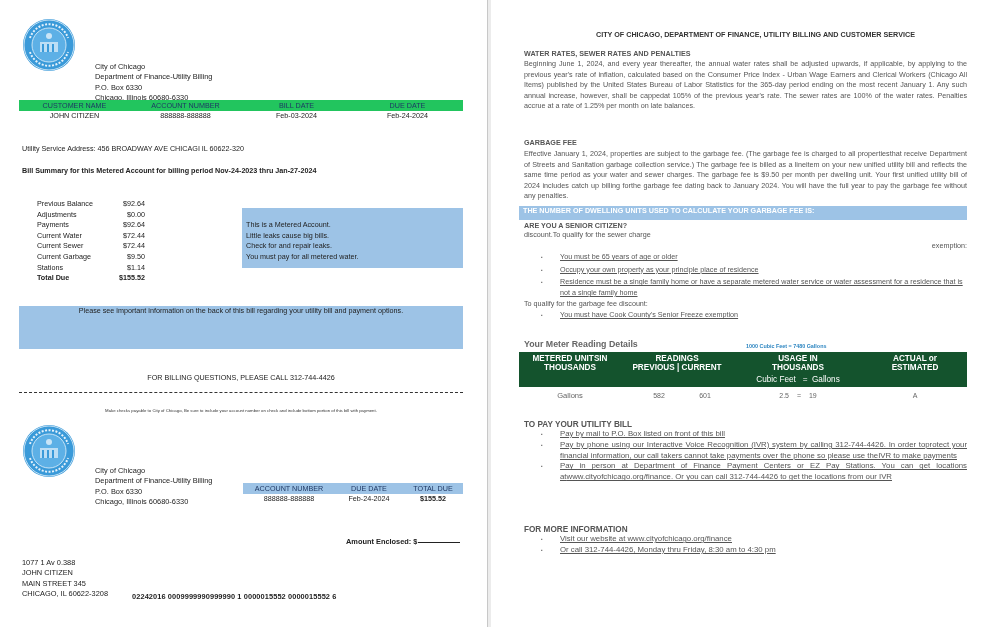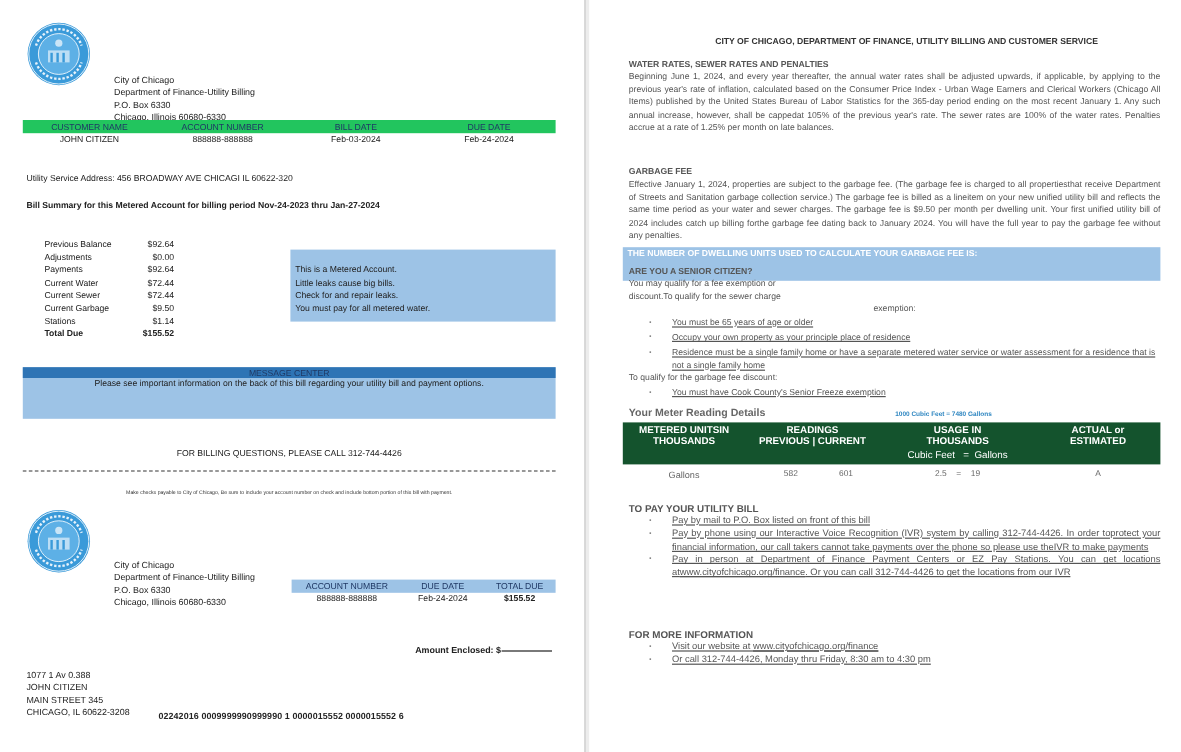--- a/index.html
+++ b/index.html
@@ -52,21 +52,21 @@
   .scanline { position: absolute; left: 132px; top: 592px; font-size: 7.4px; font-weight: bold; letter-spacing: 0.1px; }
 
   
   .back-title { position: absolute; left: 596px; top: 30px; font-size: 7.2px; font-weight: bold; color: #333; }
   .sec-head { font-size: 7.2px; font-weight: bold; color: #555; }
   .para { font-size: 7.2px; line-height: 10.6px; color: #555; text-align: justify; }
   .bullets { list-style: none; font-size: 7.2px; line-height: 10.6px; color: #555; }
   .bullets li { position: relative; padding-left: 36px; text-decoration: underline; }
   .bullets li::before { content: "\25AA"; position: absolute; left: 17px; font-size: 5px; color: #777; }
 
-  .garbage-bar { position: absolute; left: 519px; top: 206px; width: 448px; height: 28px; background: #9dc3e6; font-size: 7.2px; line-height: 10px; color: #fff; font-weight: bold; padding-left: 4px; }
+  .garbage-bar { position: absolute; left: 519px; top: 206px; width: 448px; height: 14px; background: #9dc3e6; font-size: 7.2px; line-height: 10px; color: #fff; font-weight: bold; padding-left: 4px; }
 
   .meter-title { position: absolute; left: 524px; top: 339px; font-size: 8.8px; font-weight: bold; color: #666; }
   .meter-conv { position: absolute; left: 746px; top: 343px; font-size: 5.4px; font-weight: bold; color: #2e86c1; }
   .meter-table { position: absolute; left: 519px; top: 352px; width: 448px; font-family: "Liberation Sans", sans-serif; }
   .meter-head { background: #14532d; height: 35px; display: flex; color: #fff; font-weight: bold; font-size: 8.2px; line-height: 9.3px; }
   .meter-head .mc { text-align: center; padding-top: 2px; }
   .meter-row { display: flex; font-size: 7px; color: #666; height: 16px; align-items: center; }
   .meter-row .mc { text-align: center; }
 
   .link { text-decoration: underline; color: #555; }
@@ -152,21 +152,20 @@
   </div>
 
   <div class="meter-note">
     <div>This is a Metered Account.</div>
     <div>Little leaks cause big bills.</div>
     <div>Check for and repair leaks.</div>
     <div>You must pay for all metered water.</div>
   </div>
 
   <div class="msg-center">
-    <div class="msg-title">MESSAGE CENTER</div>
     <div class="msg-body">Please see important information on the back of this bill regarding your utility bill and payment options.</div>
   </div>
 
   <div class="abs sm" style="left:0;width:482px;top:373px;text-align:center;">FOR BILLING QUESTIONS, PLEASE CALL 312-744-4426</div>
 
   <div class="dash-line"></div>
 
   <div class="abs" style="left:0;width:482px;top:408px;text-align:center;font-size:4.3px;color:#333;">Make checks payable to City of Chicago, Be sure to include your account number on check and include bottom portion of this bill with payment.</div>
 
   <div class="abs" style="left:22px;top:424px;">
@@ -230,23 +229,22 @@
 
 <div class="abs" style="left:524px;top:138px;width:443px;">
   <div class="sec-head">GARBAGE FEE</div>
   <div class="para" style="margin-top:2px;">Effective January 1, 2024, properties are subject to the garbage fee. (The garbage fee is charged to all propertiesthat receive Department of Streets and Sanitation garbage collection service.) The garbage fee is billed as a lineitem on your new unified utility bill and reflects the same time period as your water and sewer charges. The garbage fee is $9.50 per month per dwelling unit. Your first unified utility bill of 2024 includes catch up billing forthe garbage fee dating back to January 2024. You will have the full year to pay the garbage fee without any penalties.</div>
 </div>
 
 <div class="garbage-bar">THE NUMBER OF DWELLING UNITS USED TO CALCULATE YOUR GARBAGE FEE IS:</div>
 
 <div class="abs" style="left:524px;top:221px;width:443px;">
   <div class="sec-head">ARE YOU A SENIOR CITIZEN?</div>
-  <div class="para" style="margin-top:1px;text-align:left;">You may qualify for a fee exemption or</div>
   <div class="para" style="text-align:left;">discount.To qualify for the sewer charge</div>
-  <div class="para" style="text-align:center;">exemption:</div>
+  <div class="para" style="text-align:right;">exemption:</div>
   <ul class="bullets" style="margin-top:1px;">
     <li>You must be 65 years of age or older</li>
     <li style="margin-top:2px;">Occupy your own property as your principle place of residence</li>
     <li style="margin-top:2px;">Residence must be a single family home or have a separate metered water service or water assessment for a residence that is not a single family home</li>
   </ul>
   <div class="para" style="text-align:left;">To qualify for the garbage fee discount:</div>
   <ul class="bullets" style="margin-top:1px;">
     <li>You must have Cook County's Senior Freeze exemption</li>
   </ul>
 </div>

